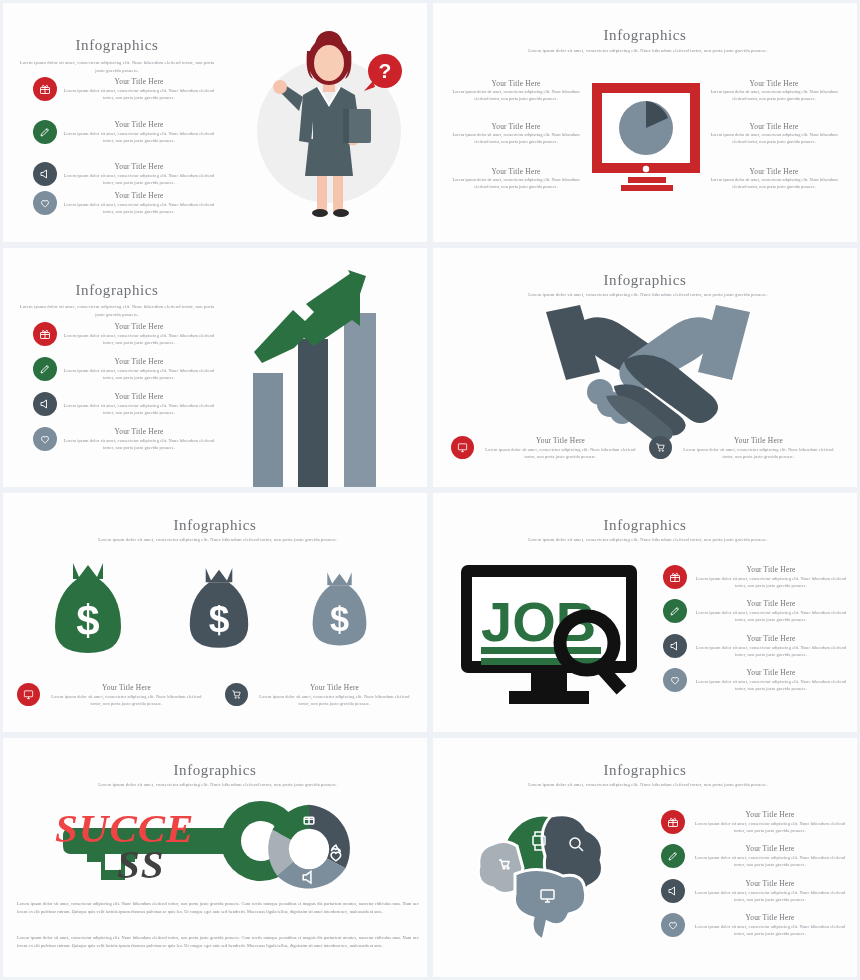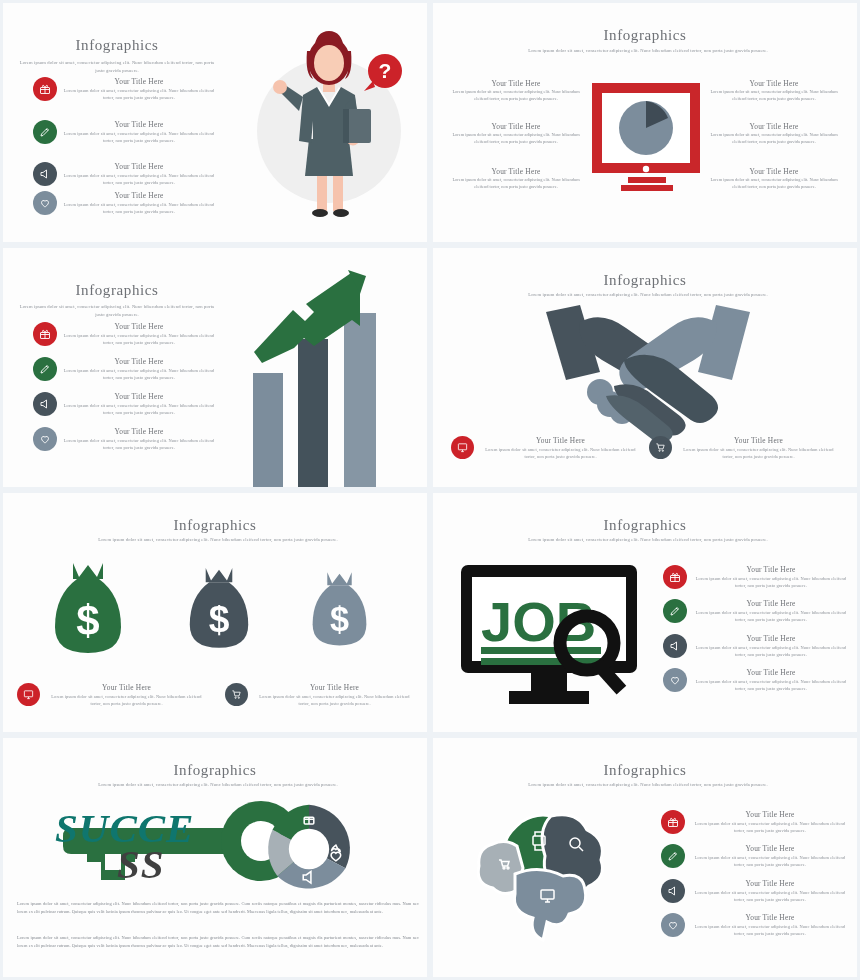--- a/index.html
+++ b/index.html
@@ -468,21 +468,21 @@
         <g stroke="#FFFFFF" stroke-width="1.6" fill="none">
           <rect x="45" y="17" width="10" height="7" rx="1"></rect>
             <path d="M45 19h10M50 17v7"></path>
           <path d="M78 50s-4.5 3.3-4.5 6.3a2.6 2.6 0 014.5-1.7 2.6 2.6 0 014.5 1.7c0 3-4.5-6.3-4.5-6.3z" transform="translate(0,-4)"></path>
           <path d="M44 77v5h3l5 3.5V73.5L47 77h-3z"></path>
         </g>
         <path d="M78 54.5a2.8 2.8 0 00-5 1.8c0 3 5 6 5 6s5-3 5-6a2.8 2.8 0 00-5-1.8z" fill="none" stroke="#FFFFFF" stroke-width="1.6"></path>
       </svg>
 
       <div style="position:absolute;left:52px;top:66px;font-family:'Liberation Serif',serif;font-size:41px;
-                  font-style:italic;font-weight:bold;color:#0f766e;letter-spacing:1px;">SUCCE</div>
+                  font-style:italic;font-weight:bold;color:#ef4444;letter-spacing:1px;">SUCCE</div>
       <div style="position:absolute;left:114px;top:102px;font-family:'Liberation Serif',serif;font-size:41px;
                   font-style:italic;font-weight:bold;color:#404040;letter-spacing:1px;">SS</div>
 
       <div class="para" style="left:14px;top:162px;width:402px;">Lorem ipsum dolor sit amet, consectetur adipiscing elit. Nunc bibendum eleifend tortor, non porta justo gravida posuere. Cum sociis natoque penatibus et magnis dis parturient montes, nascetur ridiculus mus. Nam nec lorem ex elit pulvinar rutrum. Quisque quis velit lacinia ipsum rhoncus pulvinar ac quis leo. Ut congue eget ante sed hendrerit. Maecenas ligula tellus, dignissim sit amet interdum nec, malesuada at ante.</div>
       <div class="para" style="left:14px;top:196px;width:402px;">Lorem ipsum dolor sit amet, consectetur adipiscing elit. Nunc bibendum eleifend tortor, non porta justo gravida posuere. Cum sociis natoque penatibus et magnis dis parturient montes, nascetur ridiculus mus. Nam nec lorem ex elit pulvinar rutrum. Quisque quis velit lacinia ipsum rhoncus pulvinar ac quis leo. Ut congue eget ante sed hendrerit. Maecenas ligula tellus, dignissim sit amet interdum nec, malesuada at ante.</div>
     </div>
   </div>
 
   <div class="panel">
     <div class="panel-inner">

